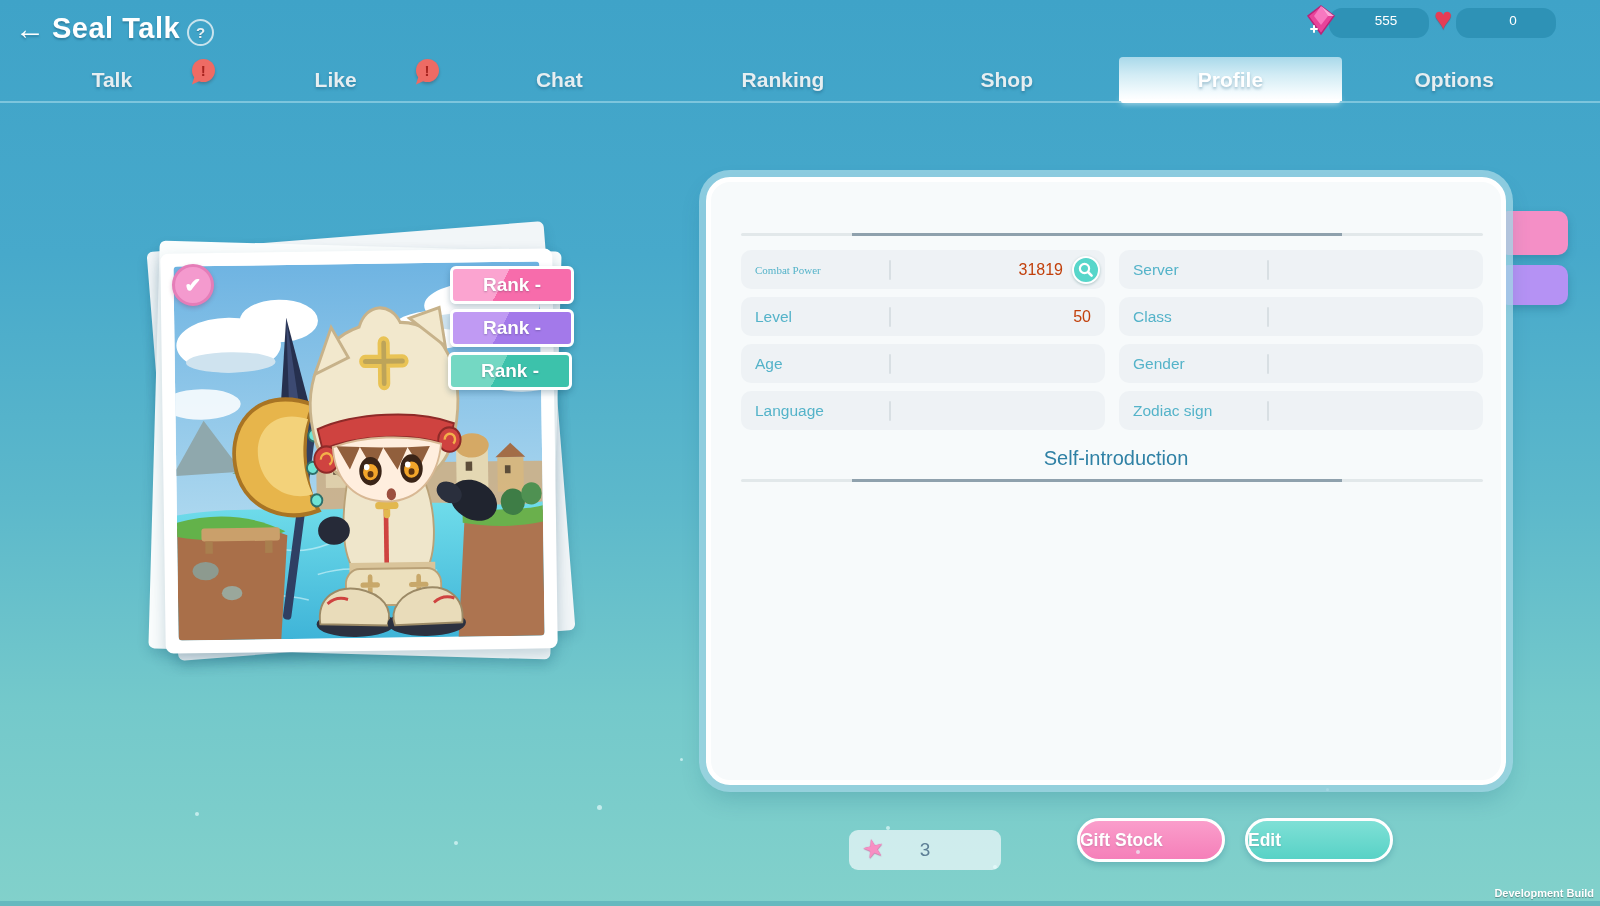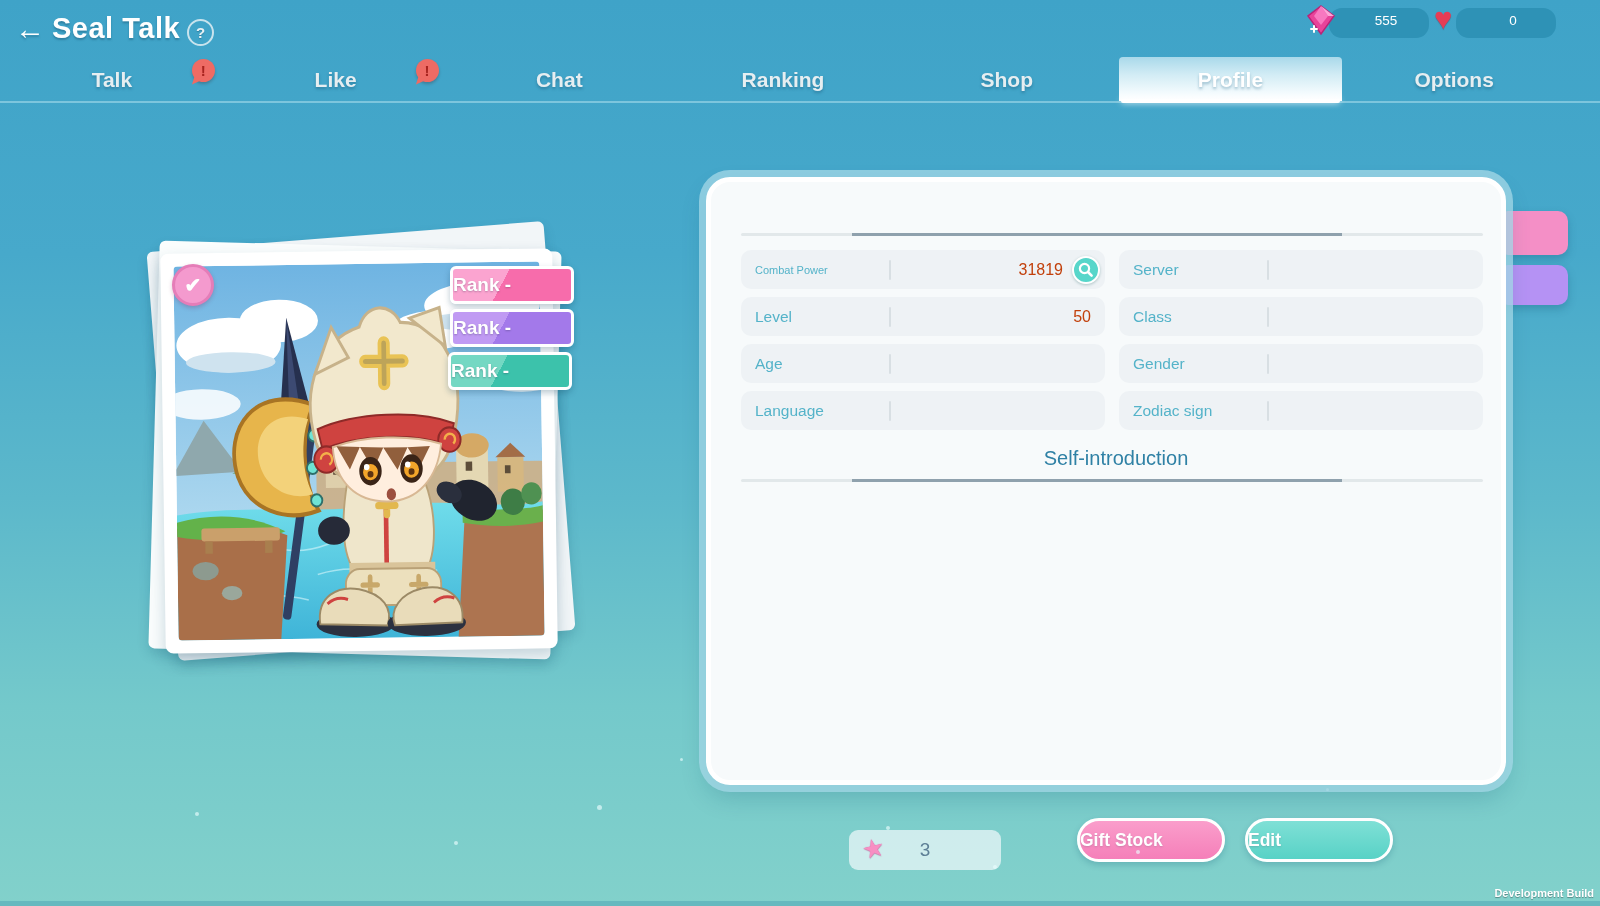--- a/index.html
+++ b/index.html
@@ -34,39 +34,39 @@
   .alert-badge::after { content:''; position:absolute; left:1px; bottom:-4px; width:0; height:0; border-left:9px solid #ee6b64; border-bottom:8px solid transparent; transform:rotate(18deg); }
 
   
   .photo-group { position:absolute; left:148px; top:232px; width:430px; height:440px; }
   .paper { position:absolute; background:#f2f6f8; border-radius:6px; box-shadow:0 6px 12px rgba(10,70,100,.18); }
   .paper-a { left:14px; top:4px; width:398px; height:410px; transform:rotate(-4.5deg); }
   .paper-b { left:6px; top:14px; width:402px; height:408px; transform:rotate(1.6deg); background:#fafdfd; }
   .photo-frame { position:absolute; left:15px; top:19px; width:392px; height:400px; background:#fff; border-radius:8px; transform:rotate(-0.8deg); box-shadow:0 8px 16px rgba(10,70,100,.22); padding:13px; }
   .photo-art { width:100%; height:100%; border-radius:4px; display:block; }
   .check-badge { position:absolute; left:24px; top:32px; width:42px; height:42px; background:#f49ace; border:3px solid #e57db8; border-radius:50%; color:#fff; font-size:20px; font-weight:bold; text-align:center; line-height:36px; z-index:4; box-shadow:0 2px 4px rgba(120,30,80,.25); }
-  .rank-badge { position:absolute; left:302px; width:124px; height:38px; border:3px solid #fff; border-radius:6px; color:#fff; font-size:19px; font-weight:bold; text-align:left; line-height:32px; text-shadow:0 1px 2px rgba(40,40,70,.3); box-shadow:0 3px 6px rgba(10,60,90,.28); z-index:3; }
+  .rank-badge { position:absolute; left:302px; width:124px; height:38px; border:3px solid #fff; border-radius:6px; color:#fff; font-size:19px; font-weight:bold; text-align:center; line-height:32px; text-shadow:0 1px 2px rgba(40,40,70,.3); box-shadow:0 3px 6px rgba(10,60,90,.28); z-index:3; }
   .rank-1 { top:34px;  background:linear-gradient(118deg,#fba4d0 0%,#fba4d0 42%,#f76cab 42%); }
   .rank-2 { top:77px;  background:linear-gradient(118deg,#c09af3 0%,#c09af3 42%,#a379ea 42%); }
   .rank-3 { top:120px; left:300px; background:linear-gradient(118deg,#74d8c3 0%,#74d8c3 42%,#3cc2ab 42%); }
 
   
   .side-tab { position:absolute; left:1498px; width:70px; border-radius:10px; box-shadow:0 4px 8px rgba(15,80,110,.28); z-index:1; cursor:pointer; }
   .side-tab-pink { top:211px; height:44px; background:#f48fc6; }
   .side-tab-purple { top:265px; height:40px; background:#b592f4; }
 
   
   .panel { position:absolute; left:706px; top:177px; width:800px; height:608px; background:#f7fafb; border:5px solid #fff; border-radius:24px; box-shadow:0 0 0 7px rgba(164,216,231,.75), 0 12px 24px rgba(15,80,110,.22); z-index:2; padding:0 10px 0 30px; }
   .divider { height:3px; border-radius:2px; margin-right:8px;
     background:linear-gradient(90deg,#e2e8ea 0%,#e2e8ea 15%,#8fa1ad 15%,#8fa1ad 81%,#e2e8ea 81%,#e2e8ea 100%); }
   .divider-top { margin-top:51px; }
   .fields { margin-top:14px; margin-right:8px; display:grid; grid-template-columns:1fr 1fr; column-gap:14px; row-gap:8px; }
   .field { position:relative; display:flex; align-items:center; height:39px; background:#eef2f5; border-radius:10px; }
   .f-label { width:148px; padding-left:14px; color:#54b3c9; font-size:15.5px; }
-  .f-label.small { font-size:11px; }
+  .f-label.small { font-size:11px;font-family:Liberation Serif, serif; }
   .f-sep { width:2px; height:20px; background:#d8dfe3; border-radius:1px; }
   .f-value { flex:1; text-align:right; padding-right:14px; color:#c2410c; font-size:16px; }
   .field.has-search .f-value { padding-right:42px; }
   .search-btn { position:absolute; right:5px; top:6px; width:28px; height:28px; border-radius:50%; background:#57d6ca; border:2px solid #fff; box-shadow:0 1px 3px rgba(20,90,90,.3); cursor:pointer; }
   .search-btn svg { display:block; margin:3px auto 0; }
   .intro-title { margin-top:17px; text-align:center; color:#2f81a5; font-size:20px; }
   .divider-intro { margin-top:9px; }
   .intro-body { height:290px; }
 
   

